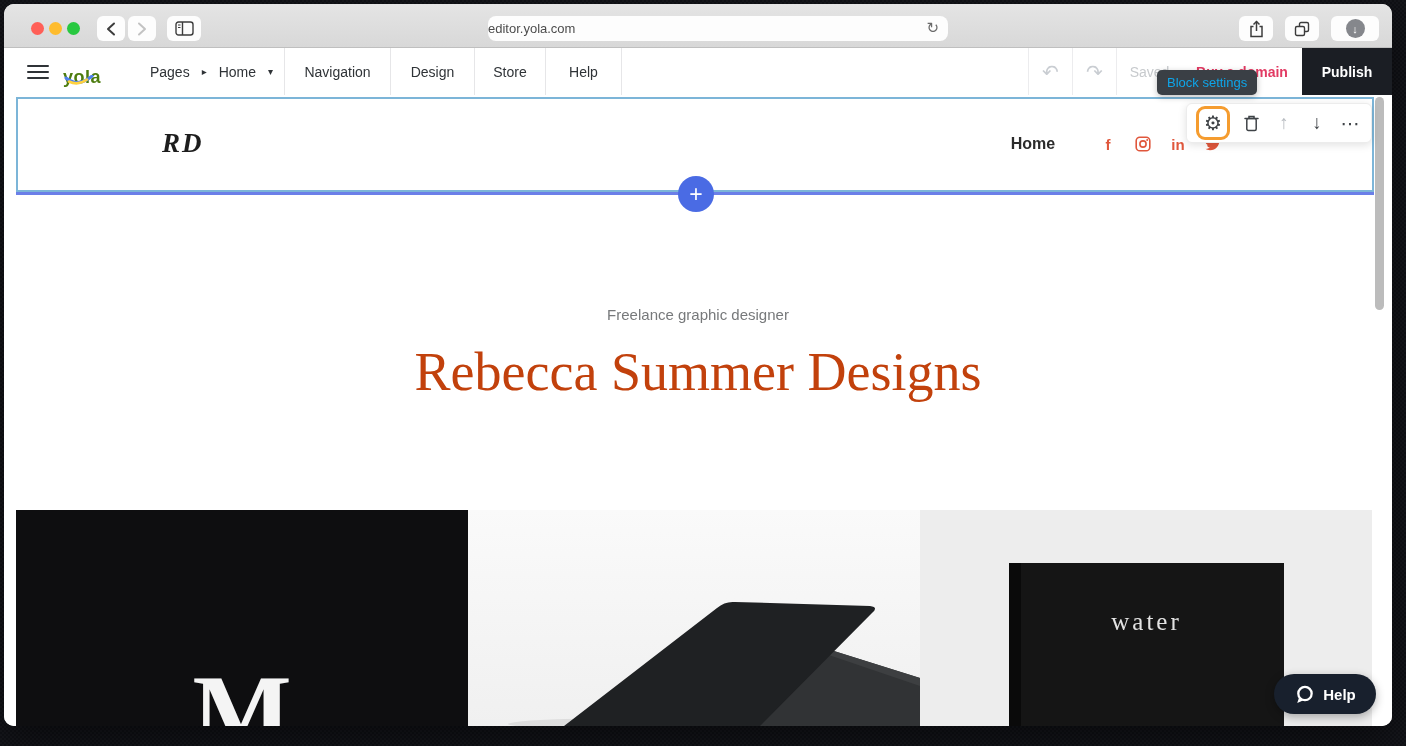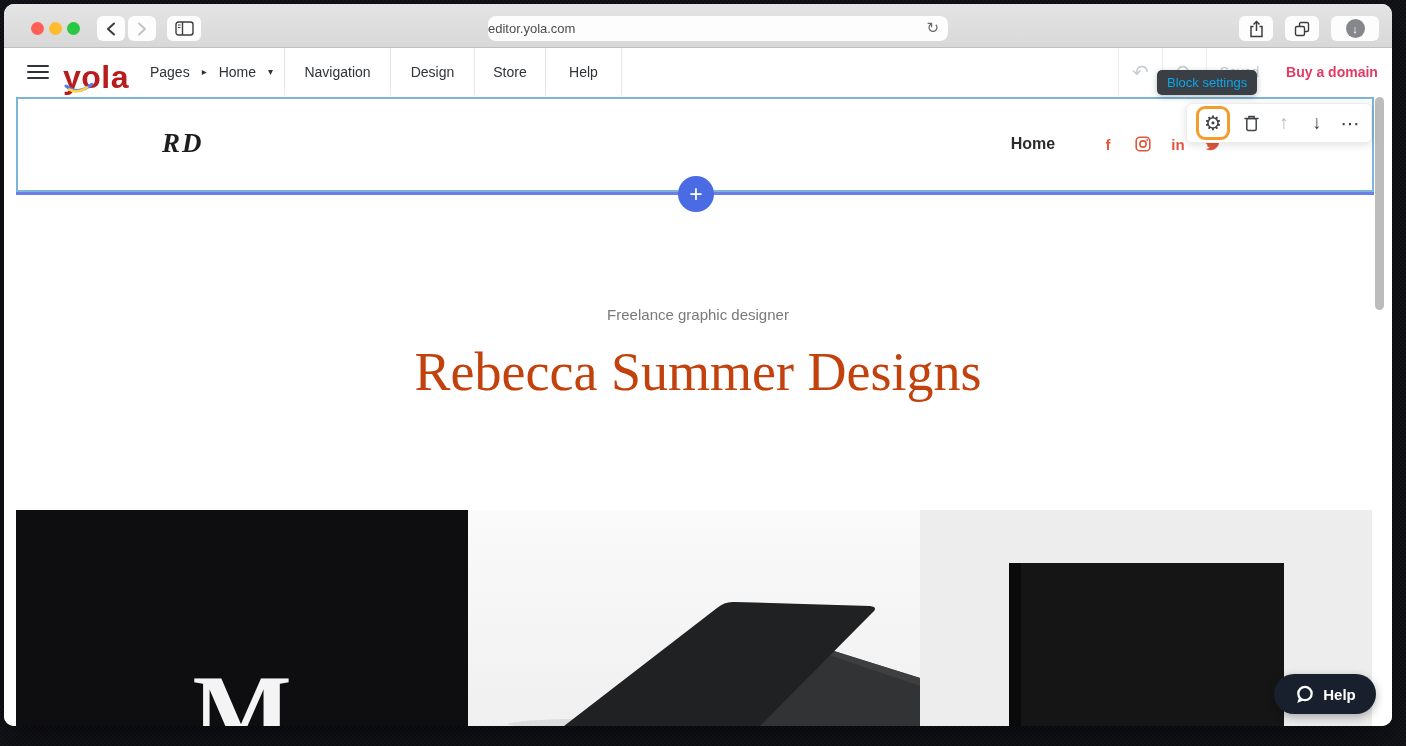--- a/index.html
+++ b/index.html
@@ -44,22 +44,22 @@
   .btn-dl    { left:1327px; width:48px; }
   .dl-circle { width:19px; height:19px; border-radius:50%; background:#85878c; color:#fff;
                display:flex; align-items:center; justify-content:center; font-size:11px; font-weight:bold; }
   
   .etoolbar {
     position:absolute; left:0; top:44px; right:0; height:47px; background:#ffffff;
     display:flex; align-items:stretch; font-size:14px; color:#2f3337;
   }
   .hamburger { width:22px; margin:0 0 0 23px; align-self:center; cursor:pointer; }
   .hamburger div { height:2px; background:#2f3337; margin:4px 0; border-radius:1px; }
-  .logo { align-self:center; margin:12px 0 0 14px; position:relative; font-size:32px; font-weight:700;
-          color:#b91c1c; letter-spacing:.5px; width:62px; }
+  .logo { align-self:center; margin:12px 0 0 14px; position:relative; font-size:18px; font-weight:700;
+          color:#4d7c0f; letter-spacing:.5px; width:62px; }
   .logo svg { position:absolute; left:1px; bottom:2px; }
   .mi {
     display:flex; align-items:center; justify-content:center; gap:12px;
     border-right:1px solid #e6e6e8; cursor:pointer;
   }
   .mi:first-of-type { border-left:1px solid #e6e6e8; }
   .mi .caret { font-size:10px; color:#2f3337; }
   .mi-pages { width:146px; margin-left:14px; }
   .mi-nav { width:106px; } .mi-design { width:84px; } .mi-store { width:71px;align-items:center; } .mi-help { width:76px; }
   .e-right { position:absolute; right:0; top:0; height:47px; display:flex; align-items:stretch; }
@@ -230,20 +230,23 @@
       </div>
       <div class="hist-btn">
         <span>↷</span>
       </div>
       <div class="saved">
         <span>Saved</span>
       </div>
       <div class="buy-domain">
         <span>Buy a domain</span>
       </div>
+      <div class="publish">
+        <span>Publish</span>
+      </div>
     </div>
   </div>
 
   <div class="tooltip">
     <span>Block settings</span>
   </div>
 
   <div class="canvas">
 
     <div class="block"></div>
@@ -308,20 +311,21 @@
         <svg width="452" height="216" viewBox="0 0 452 216">
           <ellipse cx="230" cy="214" rx="190" ry="7" fill="rgba(0,0,0,0.08)"></ellipse>
           <polygon points="350,136 452,168 452,216 283,216" fill="#313335"></polygon>
           <polygon points="350,136 452,168 452,176 352,142" fill="#3d3f41"></polygon>
           <path d="M96 216 L249 98 Q257 91 267 92 L402 96 Q411 97 404 103 L292 216 Z" fill="#1f2123"></path>
         </svg>
       </div>
       <div class="tile tile-book">
         <div class="book">
           <div class="spine"></div>
+          <div class="bk-text">water</div>
         </div>
       </div>
     </div>
 
     <div class="scroll-thumb"></div>
 
     <div class="help-pill">
       <svg width="21" height="21" viewBox="0 0 22 22">
         <circle cx="11.5" cy="10" r="7" fill="none" stroke="#ffffff" stroke-width="2.4"></circle>
         <polygon points="5.2,14.5 3.4,20 9.4,17.2" fill="#ffffff"></polygon>

